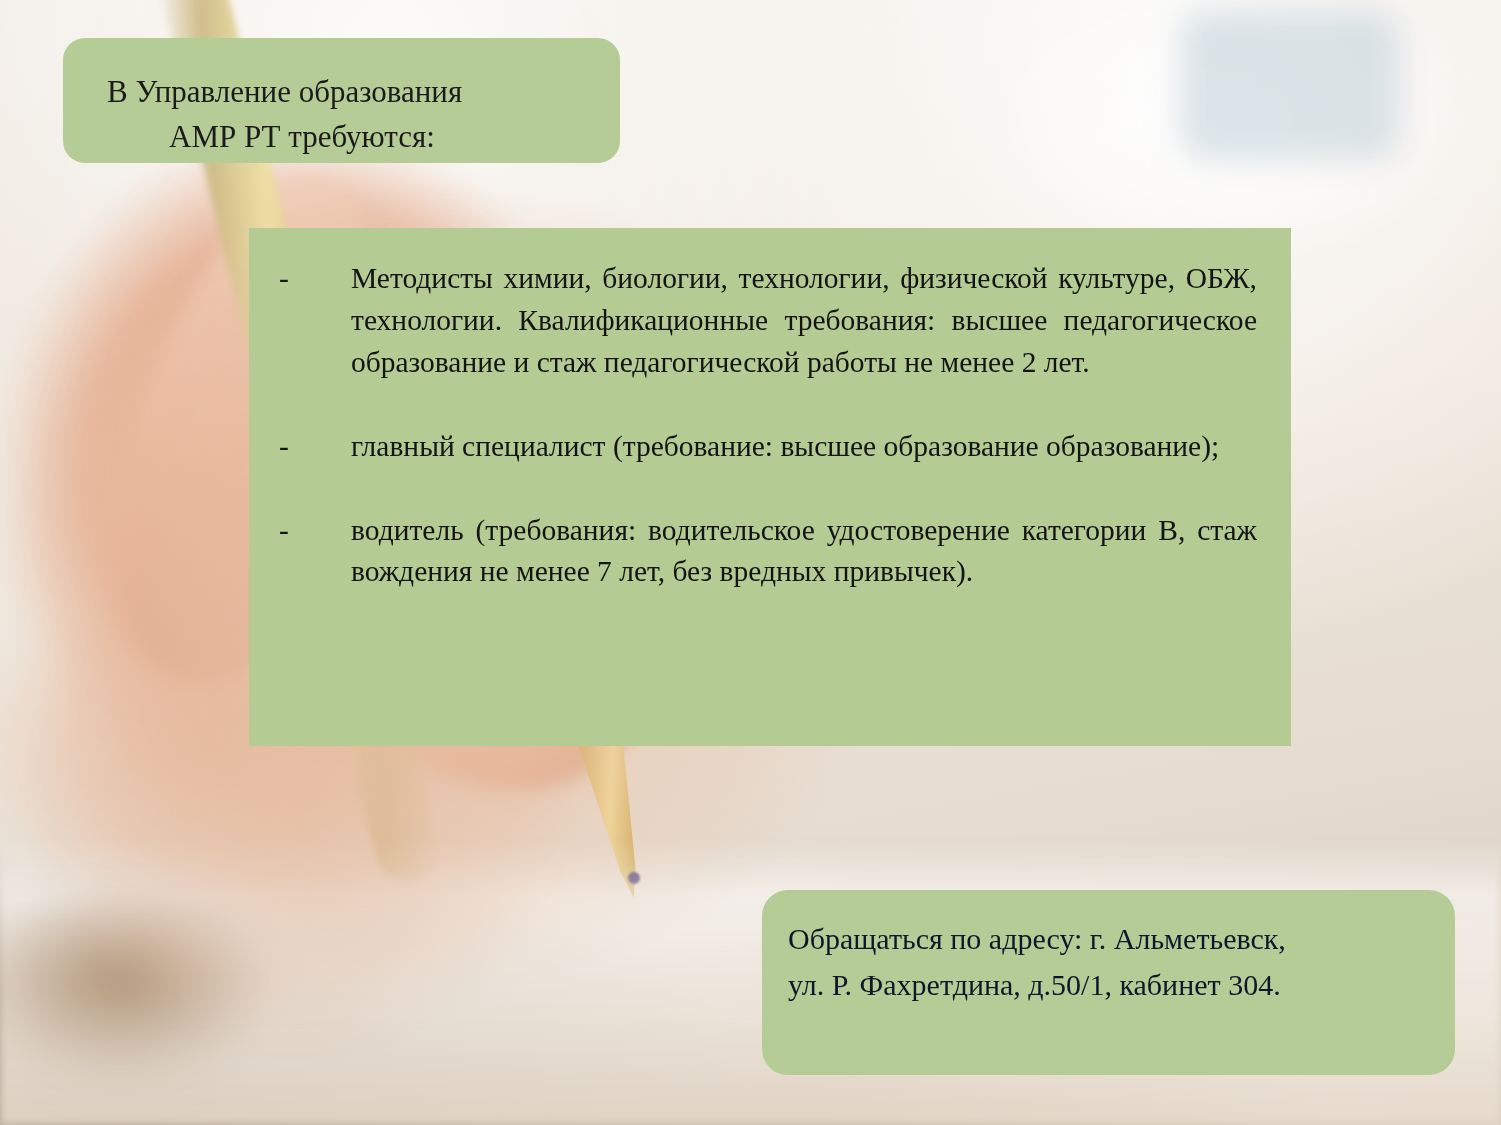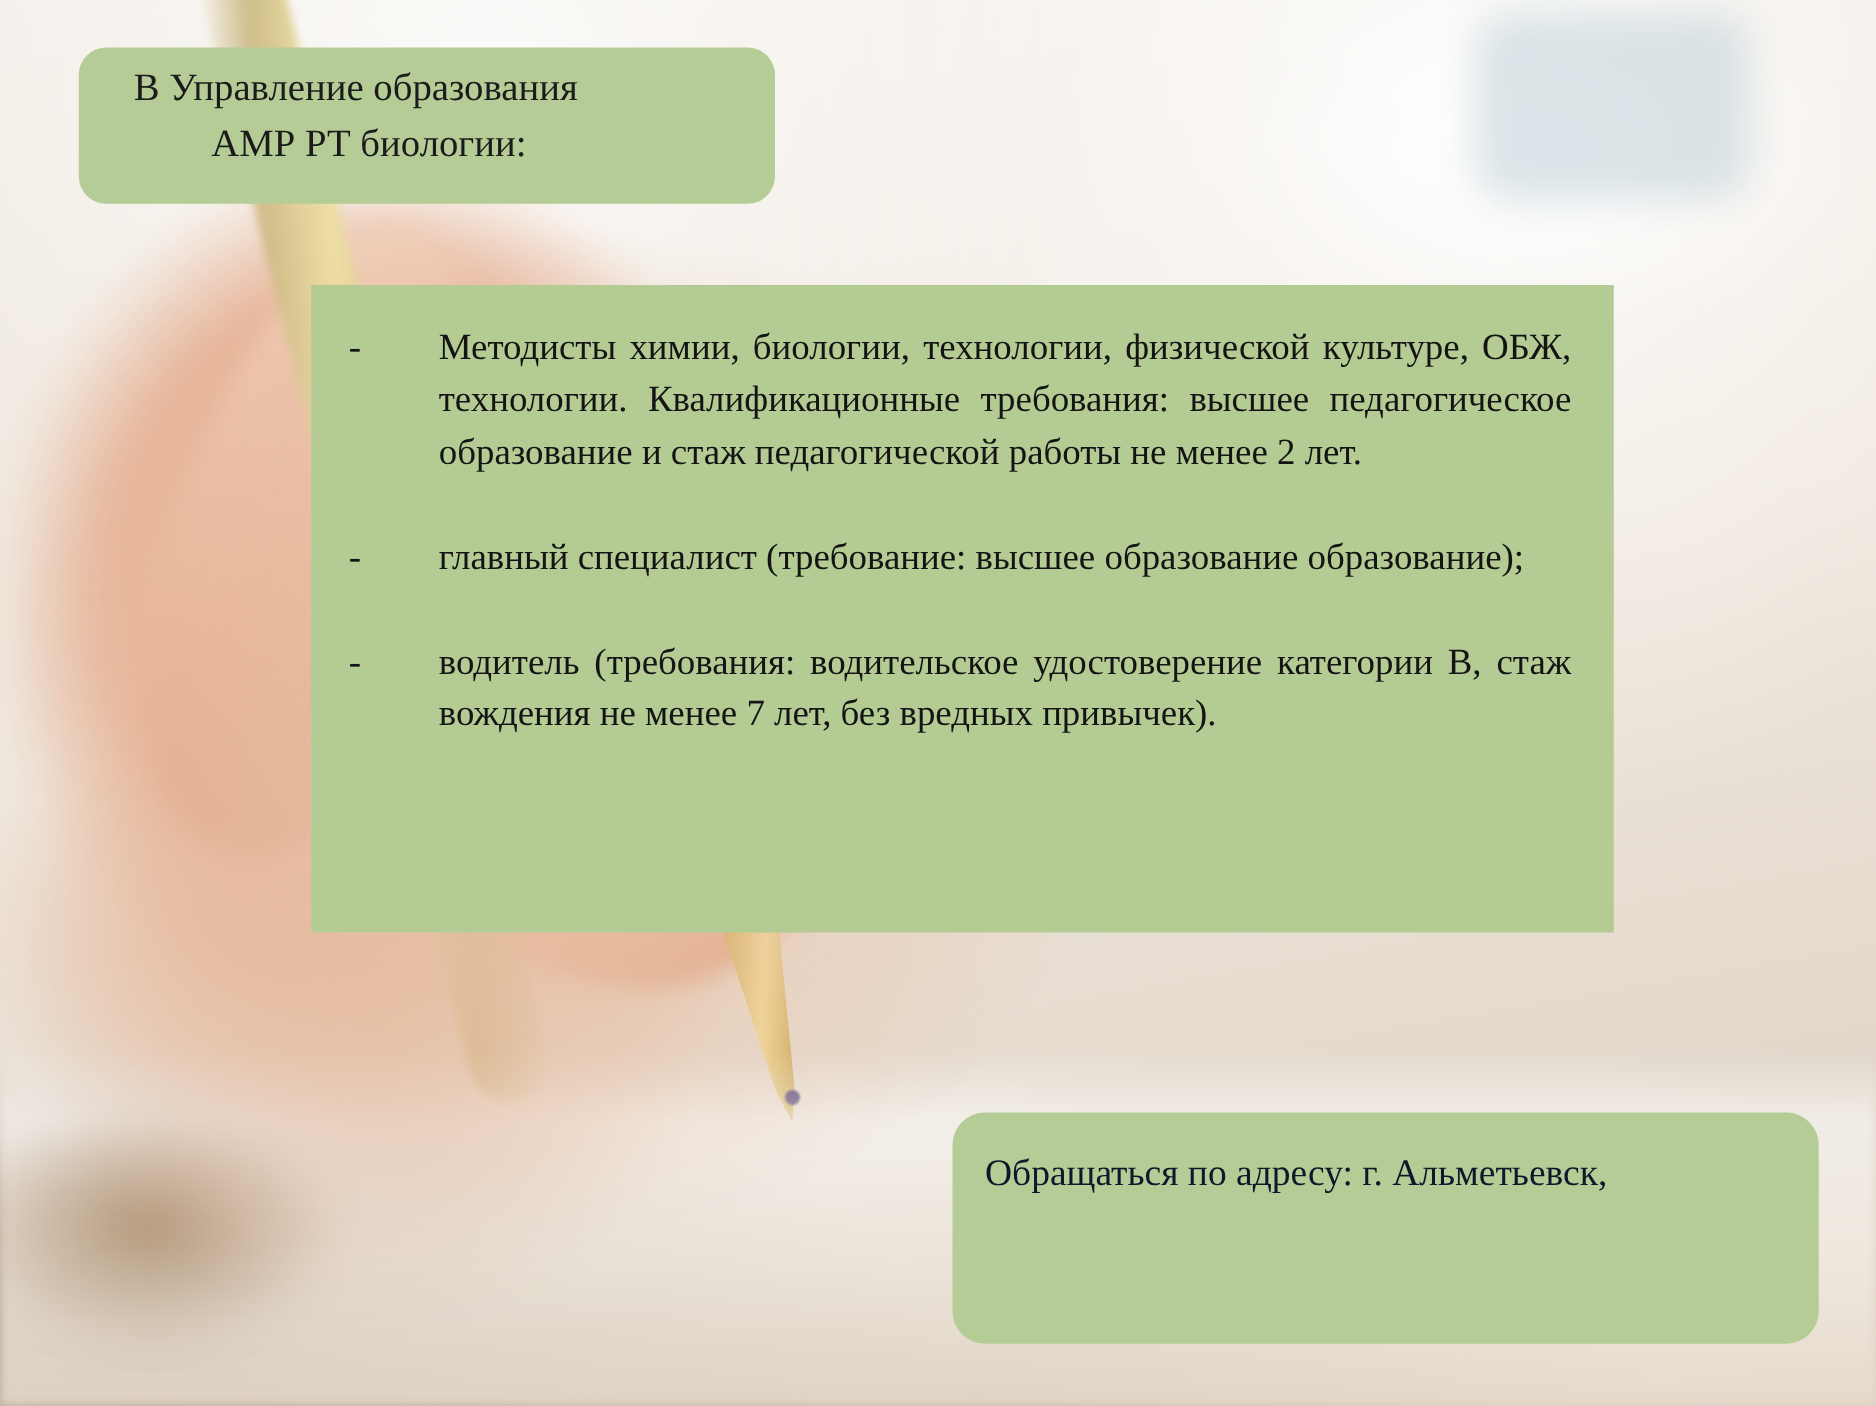--- a/index.html
+++ b/index.html
@@ -162,21 +162,21 @@
     position: absolute;
     box-sizing: border-box;
   }
   .box-title {
     left: 63px;
     top: 38px;
     width: 557px;
     height: 125px;
     background: #b6cc96;
     border-radius: 22px;
-    padding: 10px 28px 18px 44px;
+    padding: 32px 28px 18px 44px;
     color: #1b1b1b;
     font-size: 31px;
     line-height: 1.45;
   }
   .box-title .line2 {
     padding-left: 62px;
   }
 
   .box-body {
     left: 249px;
@@ -236,21 +236,21 @@
     <div class="knuckle"></div>
     <div class="pen"></div>
     <div class="pen-tip"></div>
     <div class="pen-dot"></div>
     <div class="paper-lines"></div>
     <div class="blur-blob-1"></div>
   </div>
 
   <div class="box box-title">
     <div>В Управление образования</div>
-    <div class="line2">АМР РТ биологии:</div>
+    <div class="line2">АМР РТ требуются:</div>
   </div>
 
   <div class="box box-body">
 
     <div class="bullet">
       <span class="dash">-</span>
       <span class="text">Методисты химии, биологии, технологии, физической культуре, ОБЖ, технологии. Квалификационные требования: высшее педагогическое образование и стаж педагогической работы не менее 2 лет.</span>
     </div>
 
     <div class="bullet">
@@ -260,15 +260,16 @@
 
     <div class="bullet">
       <span class="dash">-</span>
       <span class="text">водитель (требования: водительское удостоверение категории В, стаж вождения не менее 7 лет, без вредных привычек).</span>
     </div>
 
   </div>
 
   <div class="box box-contact">
     <div>Обращаться по адресу: г. Альметьевск,</div>
+    <div>ул. Р. Фахретдина, д.50/1, кабинет 304.</div>
   </div>
 
 </div>
 
 </body></html>

